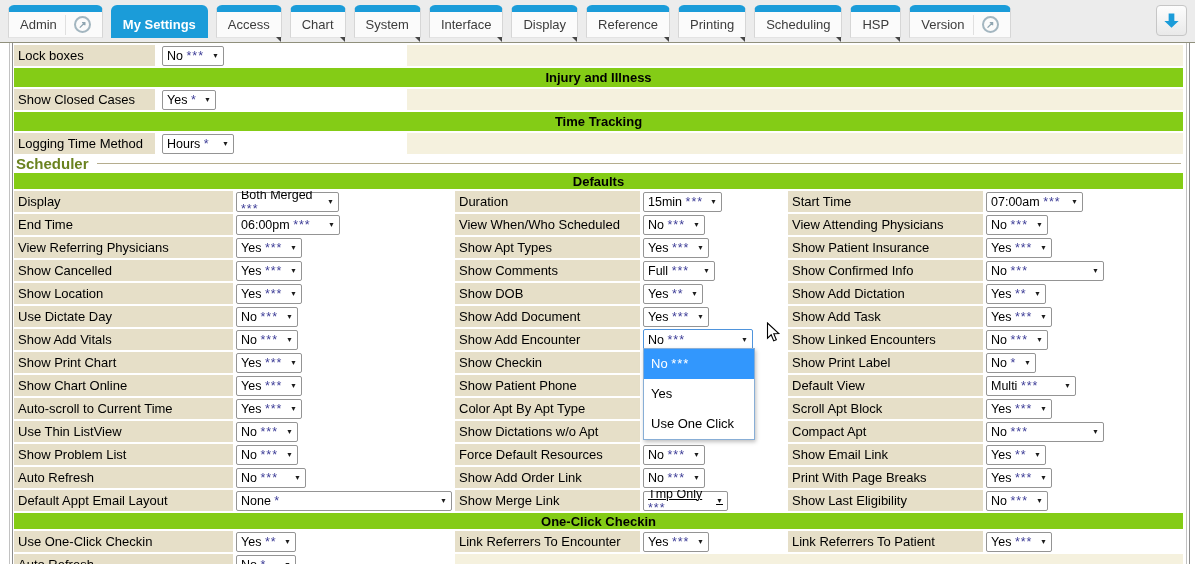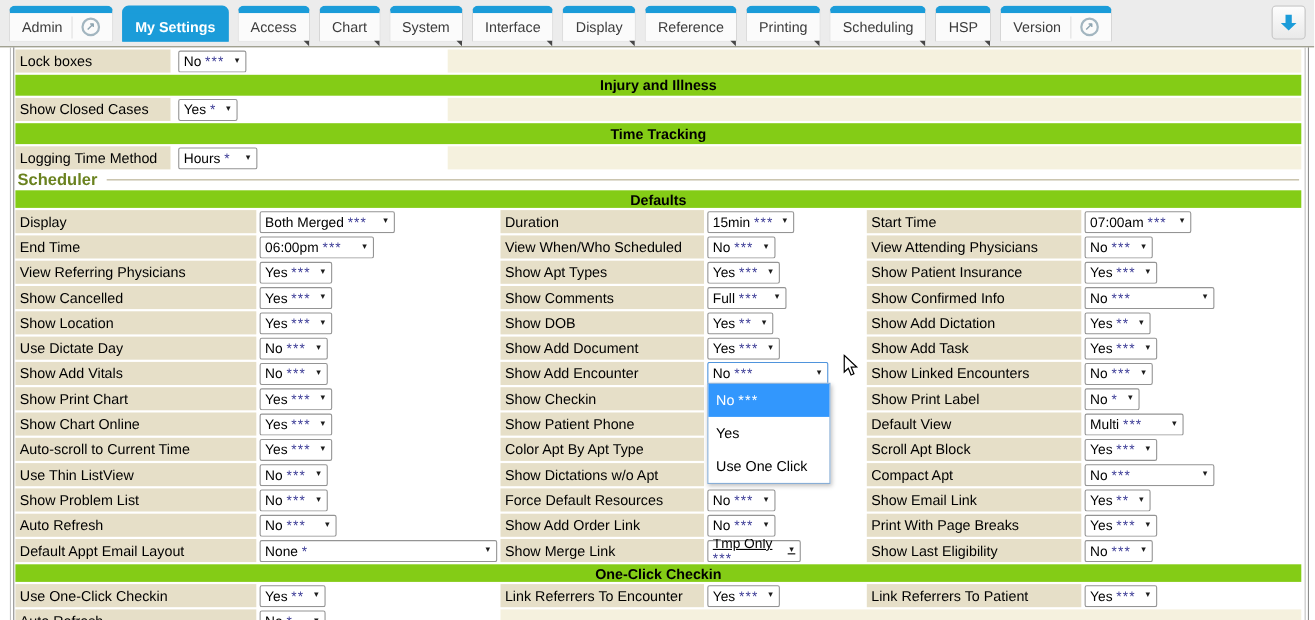--- a/index.html
+++ b/index.html
@@ -194,21 +194,21 @@
     </div>
 
     <div class="row row-def">
       <div class="cell hdrcell h16" style="grid-column:1/7;">Defaults</div>
     </div>
 
     <div id="defaults-rows">
         <div class="row row-def">
           <div class="cell lbl h21">Display</div>
           <div class="cell val h21">
-            <div class="select" style="width: 123px;">
+            <div class="select" style="width: 103px;">
               <span>Both Merged <span class="ast">***</span></span>
               <span class="arr">▼</span>
             </div>
           </div>
           <div class="cell lbl h21">Duration</div>
           <div class="cell val h21">
             <div class="select" style="width: 79px;">
               <span>15min <span class="ast">***</span></span>
               <span class="arr">▼</span>
             </div>

